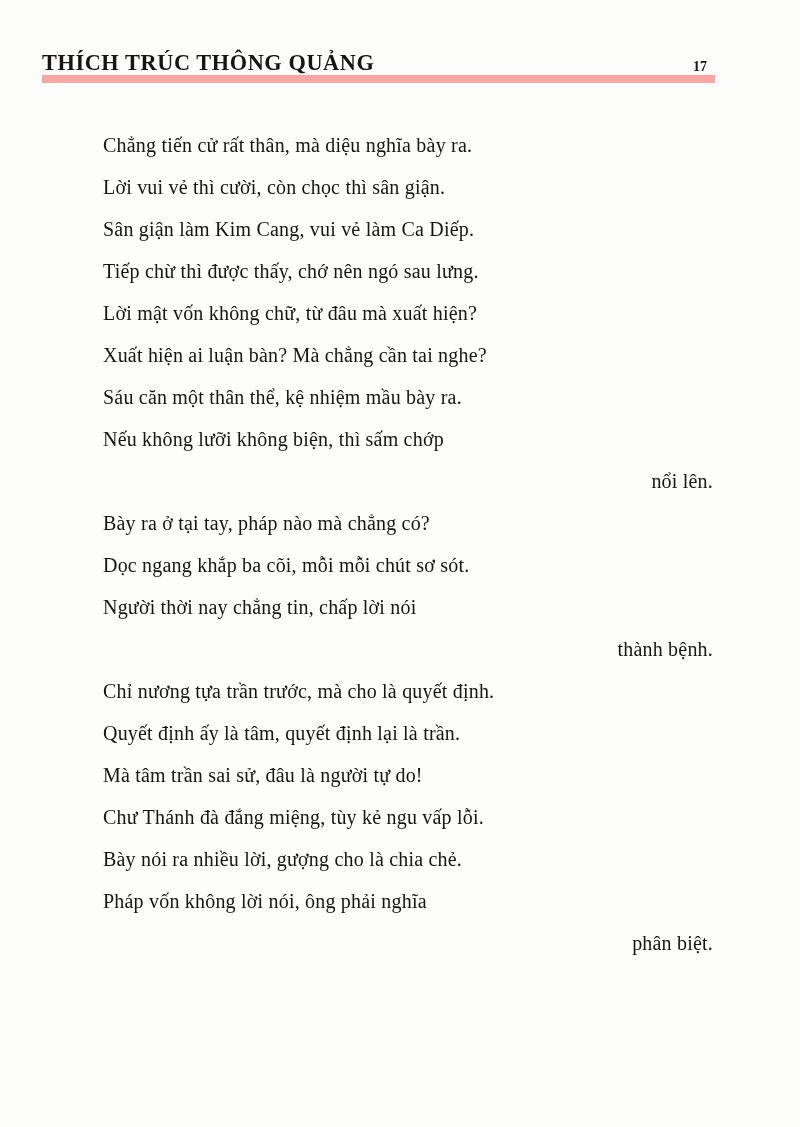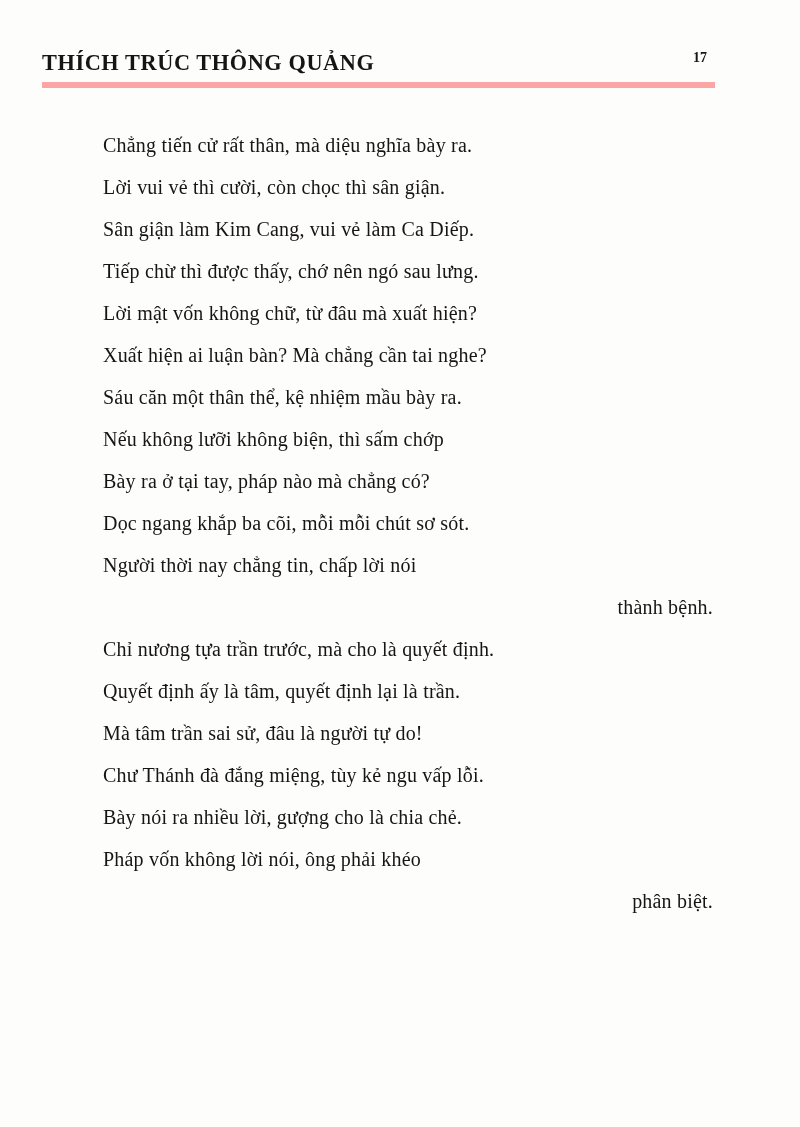--- a/index.html
+++ b/index.html
@@ -21,22 +21,22 @@
     inset: 0;
     background: #fdfdfc;
   }
   .running-header {
     position: absolute;
     top: 50px;
     left: 42px;
     width: 673px; 
     display: flex;
     justify-content: space-between;
-    border-bottom: 6px solid #fca5a5;
-    padding-bottom: 7px;
+    align-items: flex-end;
+    border-bottom: 8px solid #fca5a5;
   }
   .running-header .title {
     font-size: 23px;
     font-weight: 700;
     letter-spacing: 0.6px;
     line-height: 1.1;
     white-space: nowrap;
     transform: scaleX(0.97);
     transform-origin: left bottom;
   }
@@ -75,26 +75,27 @@
   <div class="verse-block">
 
   <div class="verse-line">Chẳng tiến cử rất thân, mà diệu nghĩa bày ra.</div>
       <div class="verse-line">Lời vui vẻ thì cười, còn chọc thì sân giận.</div>
       <div class="verse-line">Sân giận làm Kim Cang, vui vẻ làm Ca Diếp.</div>
       <div class="verse-line">Tiếp chừ thì được thấy, chớ nên ngó sau lưng.</div>
       <div class="verse-line">Lời mật vốn không chữ, từ đâu mà xuất hiện?</div>
       <div class="verse-line">Xuất hiện ai luận bàn? Mà chẳng cần tai nghe?</div>
       <div class="verse-line">Sáu căn một thân thể, kệ nhiệm mầu bày ra.</div>
       <div class="verse-line">Nếu không lưỡi không biện, thì sấm chớp</div>
+      <div class="verse-line align-right">nổi lên.</div>
       <div class="verse-line">Bày ra ở tại tay, pháp nào mà chẳng có?</div>
       <div class="verse-line">Dọc ngang khắp ba cõi, mỗi mỗi chút sơ sót.</div>
       <div class="verse-line">Người thời nay chẳng tin, chấp lời nói</div>
       <div class="verse-line align-right">thành bệnh.</div>
       <div class="verse-line">Chỉ nương tựa trần trước, mà cho là quyết định.</div>
       <div class="verse-line">Quyết định ấy là tâm, quyết định lại là trần.</div>
       <div class="verse-line">Mà tâm trần sai sử, đâu là người tự do!</div>
       <div class="verse-line">Chư Thánh đà đắng miệng, tùy kẻ ngu vấp lỗi.</div>
       <div class="verse-line">Bày nói ra nhiều lời, gượng cho là chia chẻ.</div>
-      <div class="verse-line">Pháp vốn không lời nói, ông phải khéo</div>
+      <div class="verse-line">Pháp vốn không lời nói, ông phải nghĩa</div>
       <div class="verse-line align-right">phân biệt.</div>
     </div>
 
 </div>
 
 </body></html>

